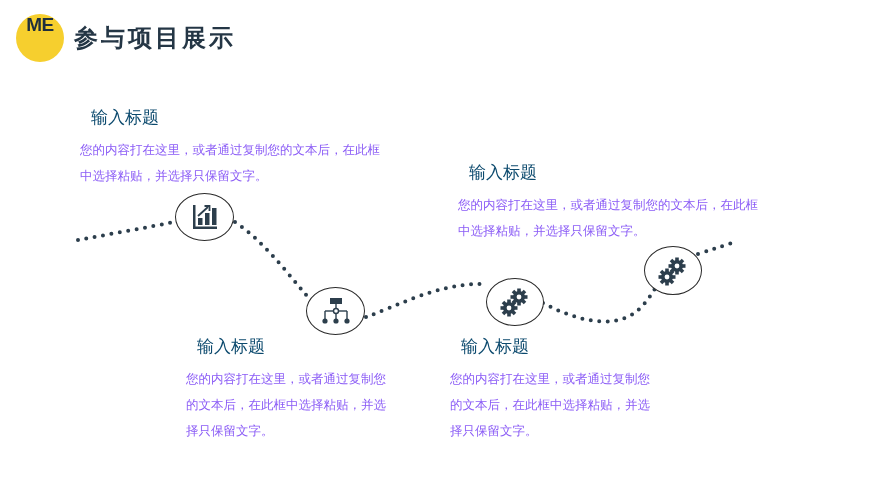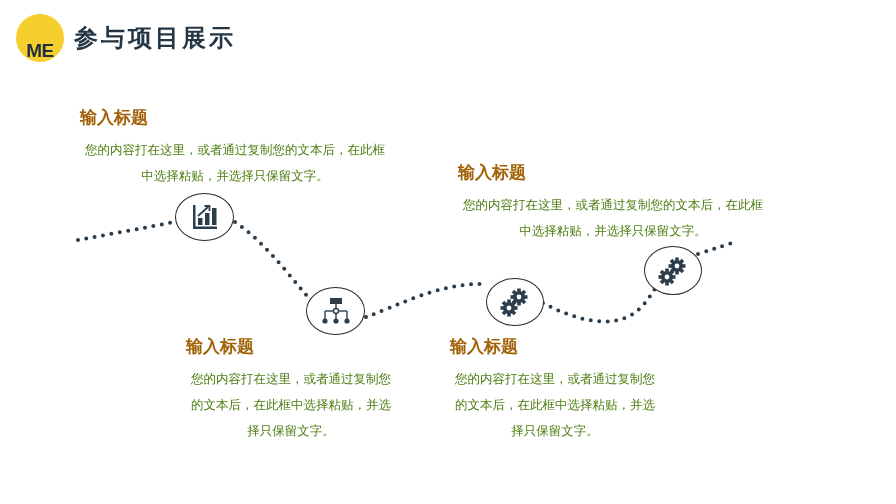--- a/index.html
+++ b/index.html
@@ -4,35 +4,35 @@
 <style>
   html, body { margin: 0; padding: 0; }
   body {
     width: 896px; height: 504px; position: relative; overflow: hidden;
     background: #ffffff;
     font-family: "DejaVu Sans", "Liberation Sans", sans-serif;
   }
   .logo-badge {
     position: absolute; left: 16px; top: 14px; width: 48px; height: 48px;
     border-radius: 50%; background: #f6cf2e;
-    display: flex; align-items: flex-end; justify-content: center;
+    display: flex; align-items: flex-start; justify-content: center;
     font-family: "Liberation Sans", sans-serif; font-weight: bold;
     font-size: 19px; color: #1f2f3d; letter-spacing: -0.5px;
   }
   .page-title {
     position: absolute; left: 74px; top: 22px;
     font-size: 24px; font-weight: bold; color: #243645; letter-spacing: 3px;
     line-height: 32px;
   }
   .block { position: absolute; color: #333; }
   .block .h {
-    font-size: 17px; font-weight: bold; color: #a16207; line-height: 24px; margin-bottom: 8px;
+    font-size: 17px; font-weight: normal; color: #0c4a6e; line-height: 24px; margin-bottom: 8px; margin-left: 11px;
   }
   .block .p {
-    font-size: 12.5px; line-height: 26px; color: #4d7c0f; text-align: center;
+    font-size: 12.5px; line-height: 26px; color: #8b5cf6;
   }
   .path-svg { position: absolute; left: 0; top: 0; }
   .node {
     position: absolute; border: 1.3px solid #2a2a2a; border-radius: 50%;
     background: #fff; box-sizing: border-box;
     display: flex; align-items: center; justify-content: center;
   }
 </style>
 </head>
 <body>

